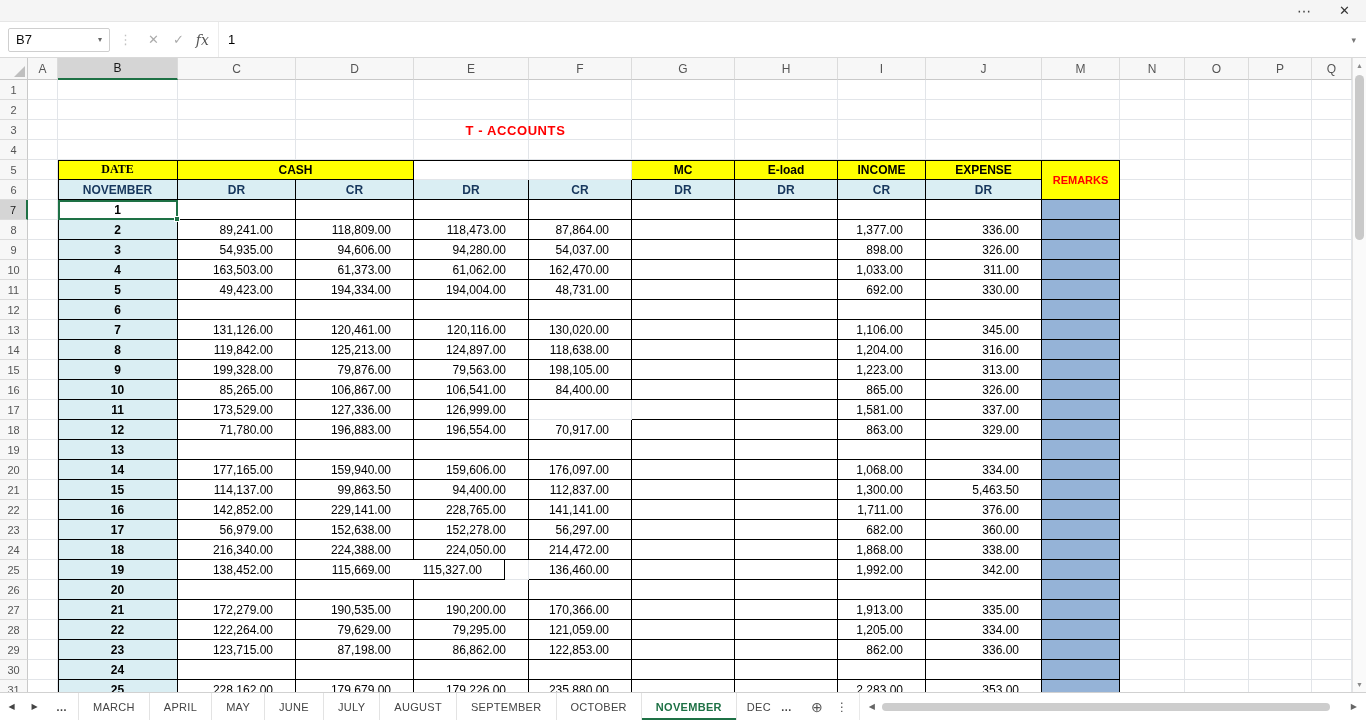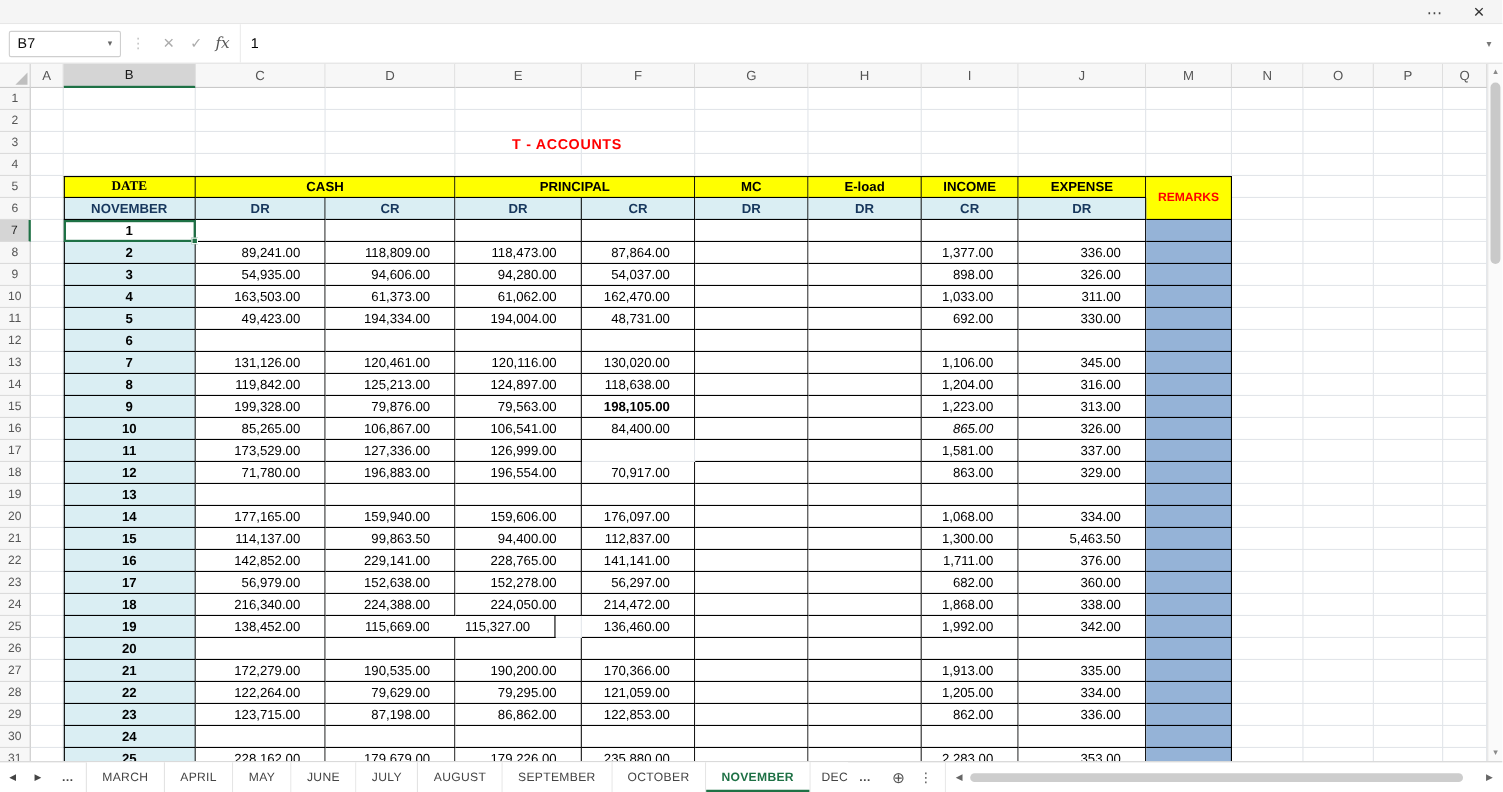--- a/index.html
+++ b/index.html
@@ -201,21 +201,20 @@
       <div class="gridline" style="left: 28px; top: 501px; width: 1324px; height: 1px;"></div>
       <div class="gridline" style="left: 28px; top: 521px; width: 1324px; height: 1px;"></div>
       <div class="gridline" style="left: 28px; top: 541px; width: 1324px; height: 1px;"></div>
       <div class="gridline" style="left: 28px; top: 561px; width: 1324px; height: 1px;"></div>
       <div class="gridline" style="left: 28px; top: 581px; width: 1324px; height: 1px;"></div>
       <div class="gridline" style="left: 28px; top: 601px; width: 1324px; height: 1px;"></div>
       <div class="gridline" style="left: 28px; top: 621px; width: 1324px; height: 1px;"></div>
       <div class="sheet-title" style="left: 296px; top: 62px; width: 439px; height: 20px;">T - ACCOUNTS</div>
       <div class="tcell th-yellow" style="left: 58px; top: 102px; width: 120px; height: 20px; font-family: Liberation Serif, serif;">DATE</div>
       <div class="tcell th-yellow" style="left: 178px; top: 102px; width: 236px; height: 20px;">CASH</div>
-      <div class="tcell th-yellow" style="left: 414px; top: 102px; width: 218px; height: 20px;">PRINCIPAL</div>
       <div class="tcell th-yellow" style="left: 632px; top: 102px; width: 103px; height: 20px;">MC</div>
       <div class="tcell th-yellow" style="left: 735px; top: 102px; width: 103px; height: 20px;">E-load</div>
       <div class="tcell th-yellow" style="left: 838px; top: 102px; width: 88px; height: 20px;">INCOME</div>
       <div class="tcell th-yellow" style="left: 926px; top: 102px; width: 116px; height: 20px;">EXPENSE</div>
       <div class="tcell th-yellow th-remarks" style="left: 1042px; top: 102px; width: 78px; height: 40px;">REMARKS</div>
       <div class="tcell th-blue" style="left: 58px; top: 122px; width: 120px; height: 20px;">NOVEMBER</div>
       <div class="tcell th-blue" style="left: 178px; top: 122px; width: 118px; height: 20px;">DR</div>
       <div class="tcell th-blue" style="left: 296px; top: 122px; width: 118px; height: 20px;">CR</div>
       <div class="tcell th-blue" style="left: 414px; top: 122px; width: 115px; height: 20px;">DR</div>
       <div class="tcell th-blue" style="left: 529px; top: 122px; width: 103px; height: 20px;">CR</div>
@@ -300,34 +299,34 @@
       <div class="tcell num-cell" style="left: 529px; top: 282px; width: 103px; height: 20px;">118,638.00</div>
       <div class="tcell num-cell" style="left: 632px; top: 282px; width: 103px; height: 20px;"></div>
       <div class="tcell num-cell" style="left: 735px; top: 282px; width: 103px; height: 20px;"></div>
       <div class="tcell num-cell" style="left: 838px; top: 282px; width: 88px; height: 20px;">1,204.00</div>
       <div class="tcell num-cell" style="left: 926px; top: 282px; width: 116px; height: 20px;">316.00</div>
       <div class="tcell remarks-cell" style="left: 1042px; top: 282px; width: 78px; height: 20px;"></div>
       <div class="tcell date-cell" style="left: 58px; top: 302px; width: 120px; height: 20px;">9</div>
       <div class="tcell num-cell" style="left: 178px; top: 302px; width: 118px; height: 20px;">199,328.00</div>
       <div class="tcell num-cell" style="left: 296px; top: 302px; width: 118px; height: 20px;">79,876.00</div>
       <div class="tcell num-cell" style="left: 414px; top: 302px; width: 115px; height: 20px;">79,563.00</div>
-      <div class="tcell num-cell" style="left: 529px; top: 302px; width: 103px; height: 20px; font-weight: bold;">198,105.00</div>
+      <div class="tcell num-cell" style="left: 529px; top: 302px; width: 103px; height: 20px;">198,105.00</div>
       <div class="tcell num-cell" style="left: 632px; top: 302px; width: 103px; height: 20px;"></div>
       <div class="tcell num-cell" style="left: 735px; top: 302px; width: 103px; height: 20px;"></div>
       <div class="tcell num-cell" style="left: 838px; top: 302px; width: 88px; height: 20px;">1,223.00</div>
       <div class="tcell num-cell" style="left: 926px; top: 302px; width: 116px; height: 20px;">313.00</div>
       <div class="tcell remarks-cell" style="left: 1042px; top: 302px; width: 78px; height: 20px;"></div>
       <div class="tcell date-cell" style="left: 58px; top: 322px; width: 120px; height: 20px;">10</div>
       <div class="tcell num-cell" style="left: 178px; top: 322px; width: 118px; height: 20px;">85,265.00</div>
       <div class="tcell num-cell" style="left: 296px; top: 322px; width: 118px; height: 20px;">106,867.00</div>
       <div class="tcell num-cell" style="left: 414px; top: 322px; width: 115px; height: 20px;">106,541.00</div>
       <div class="tcell num-cell" style="left: 529px; top: 322px; width: 103px; height: 20px;">84,400.00</div>
       <div class="tcell num-cell" style="left: 632px; top: 322px; width: 103px; height: 20px;"></div>
       <div class="tcell num-cell" style="left: 735px; top: 322px; width: 103px; height: 20px;"></div>
-      <div class="tcell num-cell" style="left: 838px; top: 322px; width: 88px; height: 20px; font-style: italic;">865.00</div>
+      <div class="tcell num-cell" style="left: 838px; top: 322px; width: 88px; height: 20px;">865.00</div>
       <div class="tcell num-cell" style="left: 926px; top: 322px; width: 116px; height: 20px;">326.00</div>
       <div class="tcell remarks-cell" style="left: 1042px; top: 322px; width: 78px; height: 20px;"></div>
       <div class="tcell date-cell" style="left: 58px; top: 342px; width: 120px; height: 20px;">11</div>
       <div class="tcell num-cell" style="left: 178px; top: 342px; width: 118px; height: 20px;">173,529.00</div>
       <div class="tcell num-cell" style="left: 296px; top: 342px; width: 118px; height: 20px;">127,336.00</div>
       <div class="tcell num-cell" style="left: 414px; top: 342px; width: 115px; height: 20px;">126,999.00</div>
       <div class="tcell num-cell" style="left: 529px; top: 342px; width: 103px; height: 20px; margin-top: 44px;">171,948.00</div>
       <div class="tcell num-cell" style="left: 632px; top: 342px; width: 103px; height: 20px;"></div>
       <div class="tcell num-cell" style="left: 735px; top: 342px; width: 103px; height: 20px;"></div>
       <div class="tcell num-cell" style="left: 838px; top: 342px; width: 88px; height: 20px;">1,581.00</div>

